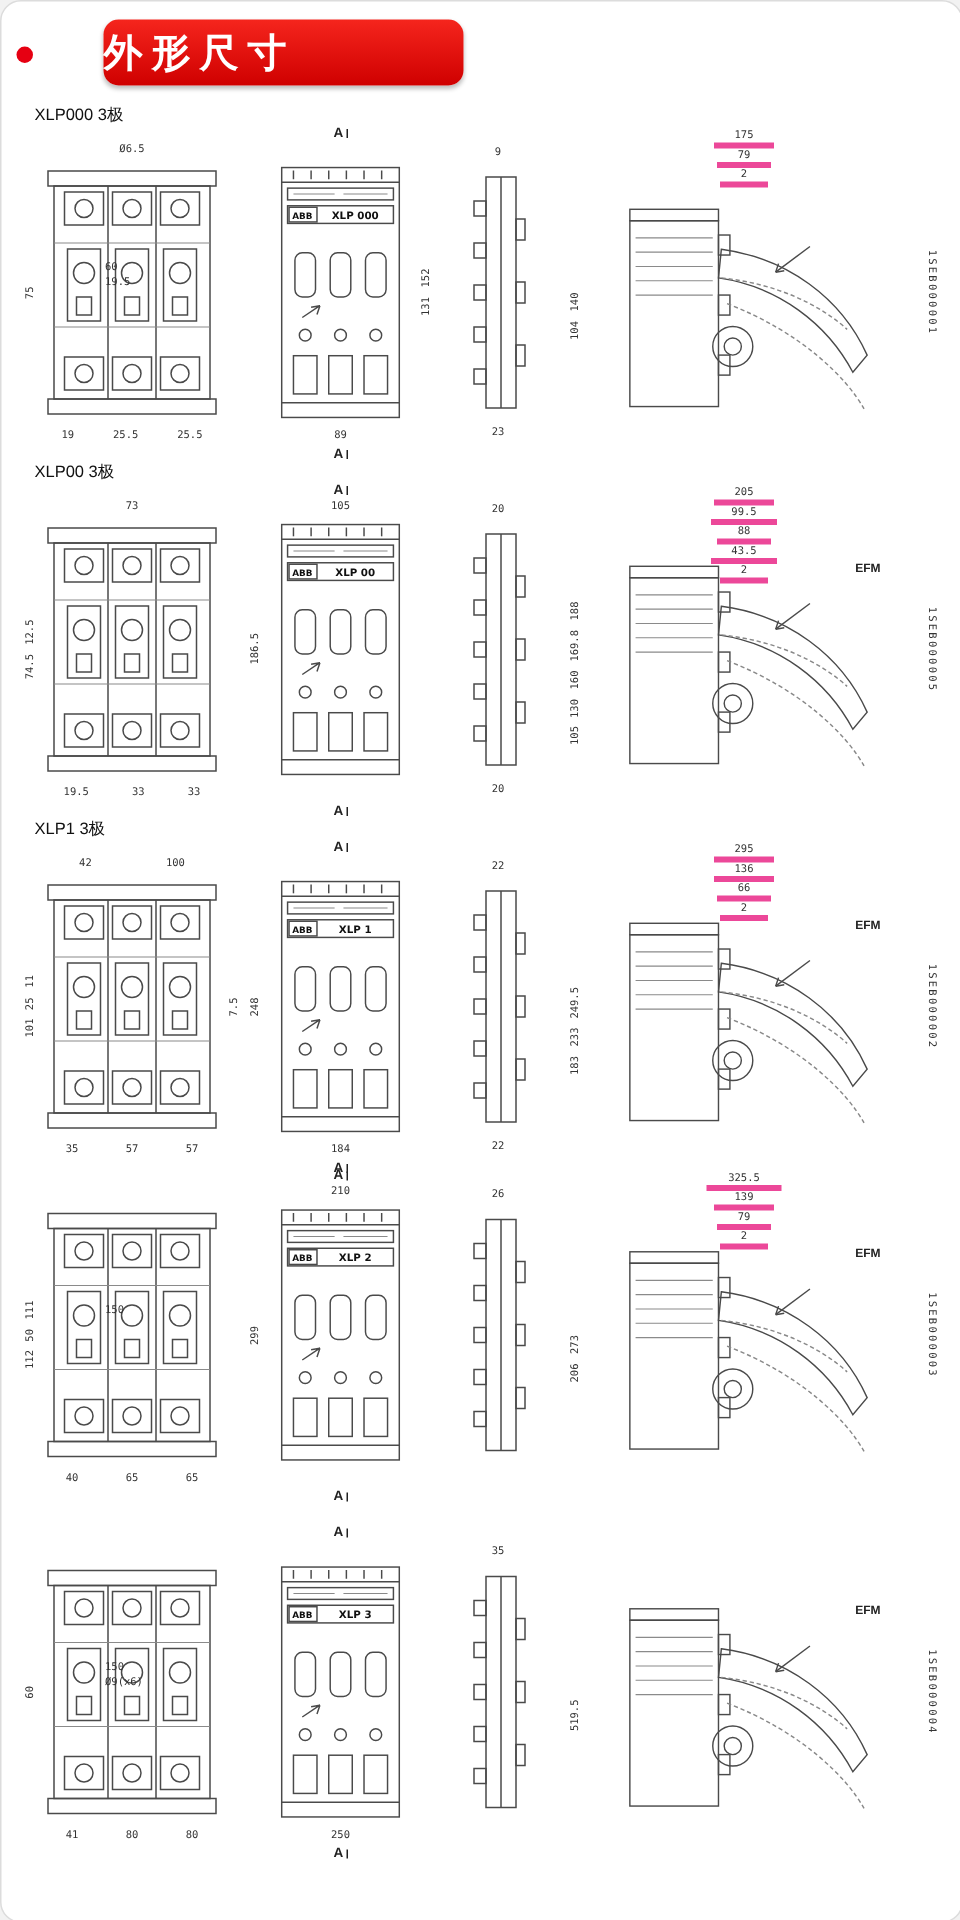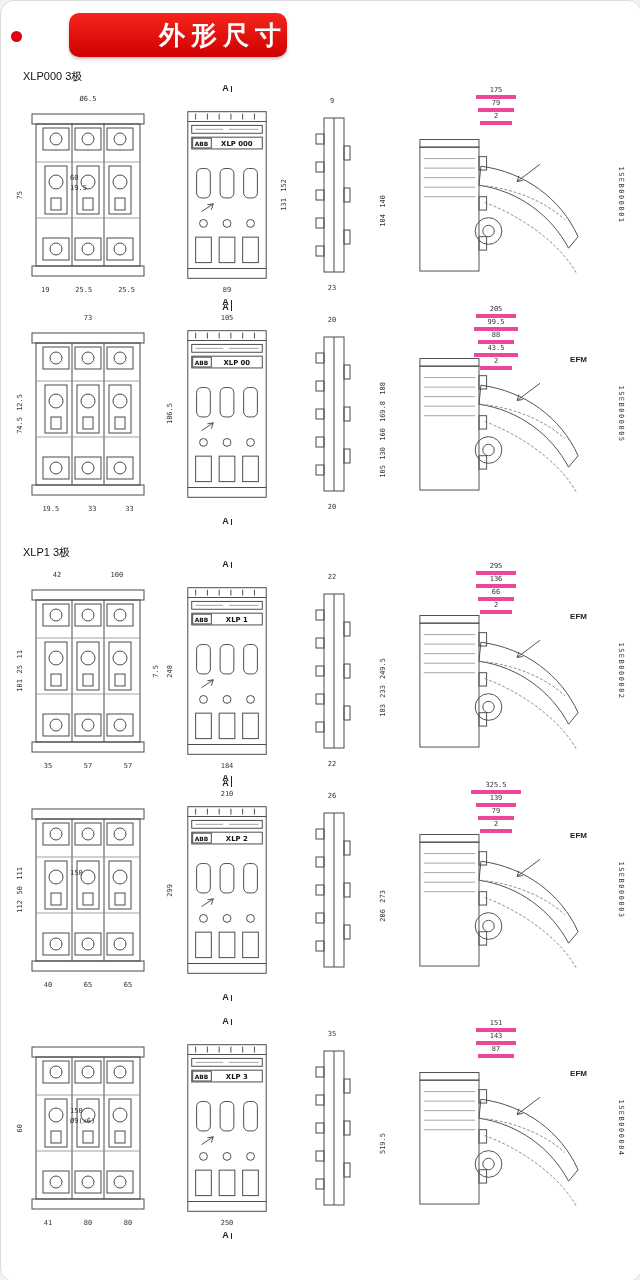--- a/index.html
+++ b/index.html
@@ -6,23 +6,23 @@
   #page{
     width:640px;height:1280px;margin:0 auto;background:#ffffff;
     border:1px solid #dcdcdc;border-radius:14px;position:relative;overflow:hidden;
     font-family:"Liberation Sans",sans-serif;color:#222;
   }
   
   .banner-wrap{position:relative;height:64px;}
   .banner-dot{position:absolute;left:10px;top:30px;width:11px;height:11px;border-radius:50%;
     background:#e60012;}
   .banner{
-    position:absolute;left:68px;top:12px;width:218px;height:44px;border-radius:10px;
+    position:absolute;left:68px;top:12px;width:240px;height:44px;border-radius:10px;
     background:linear-gradient(#f5251d,#cf0000);
-    display:flex;align-items:center;justify-content:flex-end;
+    display:flex;align-items:center;justify-content:flex-start;
     color:#fff;font-size:26px;font-weight:bold;letter-spacing:6px;
     box-shadow:0 2px 3px rgba(0,0,0,.25);
   }
   
   #rows{padding:0 8px;}
   .row{height:238px;position:relative;}
   .sec-label{margin:0 0 0 14px;padding-top:4px;font-size:11px;font-weight:normal;color:#111;}
   .views{display:flex;align-items:center;margin-left:4px;}
   .view{position:relative;}
   .view svg.draw{display:block;width:100%;height:100%;}
@@ -245,20 +245,21 @@
           </g>
         </svg>
         <span class="efm"></span>
         <span class="code">1SEB000001</span>
       </div>
 
     </div>
   </section>
 
   <section class="row">
+    <h3 class="sec-label">XLP00  3极</h3>
     <div class="views">
 
       <div class="view front">
         <div class="dims dims-top">
               <span class="dim">73</span>
             </div>
         <div class="dims dims-left">
               <span class="dim">12.5</span>
               <span class="dim">74.5</span>
             </div>
@@ -895,25 +896,20 @@
             <rect x="12" y="136" width="8" height="10"></rect>
             <rect x="40" y="36" width="6" height="14"></rect>
             <rect x="40" y="78" width="6" height="14"></rect>
             <rect x="40" y="120" width="6" height="14"></rect>
           </g>
         </svg>
         <div class="dims dims-bottom"></div>
       </div>
 
       <div class="view iso">
-        <div class="dims dims-top">
-              <span class="dim">151</span>
-              <span class="dim">143</span>
-              <span class="dim">87</span>
-            </div>
         <div class="dims dims-left">
               <span class="dim">519.5</span>
             </div>
         <svg class="draw" viewBox="0 0 206 170">
           <g class="ln">
             <rect x="20" y="10" width="62" height="8"></rect>
             <rect x="20" y="18" width="62" height="130"></rect>
             <rect x="82" y="28" width="8" height="14"></rect>
             <rect x="82" y="70" width="8" height="14"></rect>
             <rect x="82" y="112" width="8" height="14"></rect>

